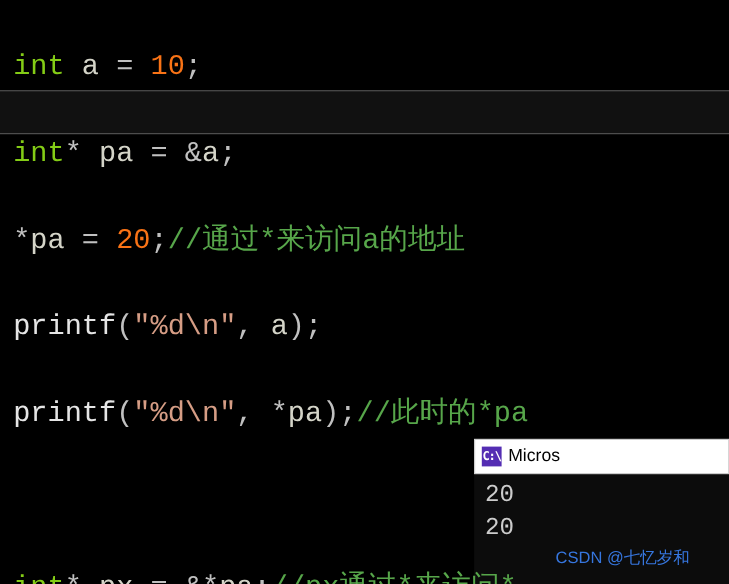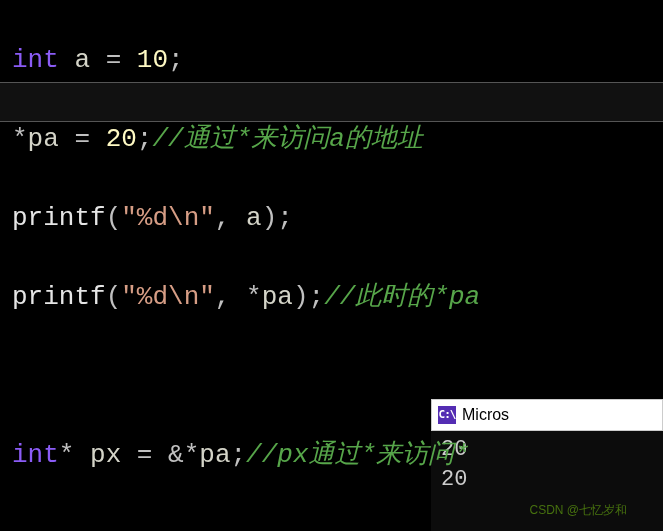--- a/index.html
+++ b/index.html
@@ -24,25 +24,25 @@
     position: absolute;
     left: 0; right: 0;
     height: 40px;
     top: 82px;
     background: #111111;
     border-top: 1px solid #555555;
     border-bottom: 1px solid #555555;
     z-index: 0;
   }
   .code-area .line > span { position: relative; z-index: 1; }
-  .t-kw   { color: #8b5cf6; }
+  .t-kw   { color: #84cc16; }
   .t-id   { color: #d4d4c8; }
   .t-op   { color: #c0c0c0; }
-  .t-num  { color: #fef9c3; }
-  .t-com  { color: #57a64a; font-style: italic; }
+  .t-num  { color: #f97316; }
+  .t-com  { color: #57a64a; }
   .t-str  { color: #d69d85; }
   .t-func { color: #e5e5e5; }
   .t-punc { color: #c0c0c0; }
   .t-white{ color: #ffffff; }
 
   .output-win {
     position: absolute;
     right: 0;
     bottom: 0;
     width: 232px;
@@ -77,34 +77,35 @@
     padding: 4px 10px 0 10px;
     color: #cccccc;
     font-size: 22px;
     line-height: 1.35;
     min-height: 100px;
   }
   .watermark {
     position: absolute;
     right: 36px;
     bottom: 12px;
-    color: #4d7c0f;
+    color: #3b82f6;
     font-family: 'Microsoft YaHei','SimSun',sans-serif;
-    font-size: 12px;
+    font-size: 15px;
     opacity: 0.9;
     z-index: 5;
   }
 </style>
 </head>
 <body>
 
 <div class="hl-line"></div>
 
 <div class="code-area">
 <span class="line"><span class="t-kw">int</span><span class="t-white"> </span><span class="t-id">a</span><span class="t-op"> = </span><span class="t-num">10</span><span class="t-punc">;</span></span>
+<span class="line"><span class="t-kw">int</span><span class="t-op">*</span><span class="t-white"> </span><span class="t-id">pa</span><span class="t-op"> = </span><span class="t-op">&amp;</span><span class="t-id">a</span><span class="t-punc">;</span></span>
 <span class="line"><span class="t-op">*</span><span class="t-id">pa</span><span class="t-op"> = </span><span class="t-num">20</span><span class="t-punc">;</span><span class="t-com">//通过*来访问a的地址</span></span>
 <span class="line"><span class="t-func">printf</span><span class="t-punc">(</span><span class="t-str">"%d\n"</span><span class="t-punc">, </span><span class="t-id">a</span><span class="t-punc">)</span><span class="t-punc">;</span></span>
 <span class="line"><span class="t-func">printf</span><span class="t-punc">(</span><span class="t-str">"%d\n"</span><span class="t-punc">, </span><span class="t-op">*</span><span class="t-id">pa</span><span class="t-punc">)</span><span class="t-punc">;</span><span class="t-com">//此时的*pa</span></span>
 <span class="line"><span> </span></span>
 <span class="line"><span class="t-kw">int</span><span class="t-op">*</span><span class="t-white"> </span><span class="t-id">px</span><span class="t-op"> = </span><span class="t-op">&amp;</span><span class="t-op">*</span><span class="t-id">pa</span><span class="t-punc">;</span><span class="t-com">//px通过*来访问*</span></span>
 
 
 </div>
 
 <div class="output-win">

